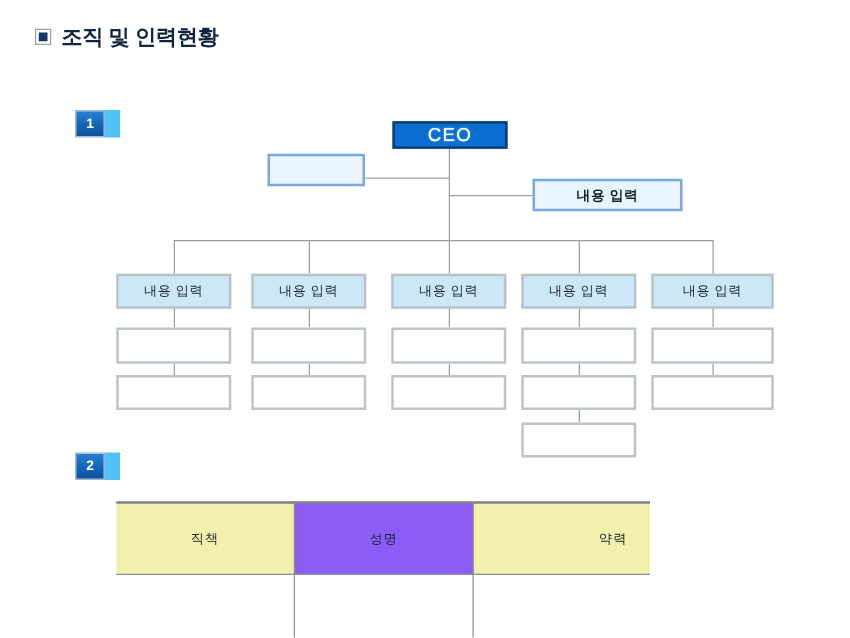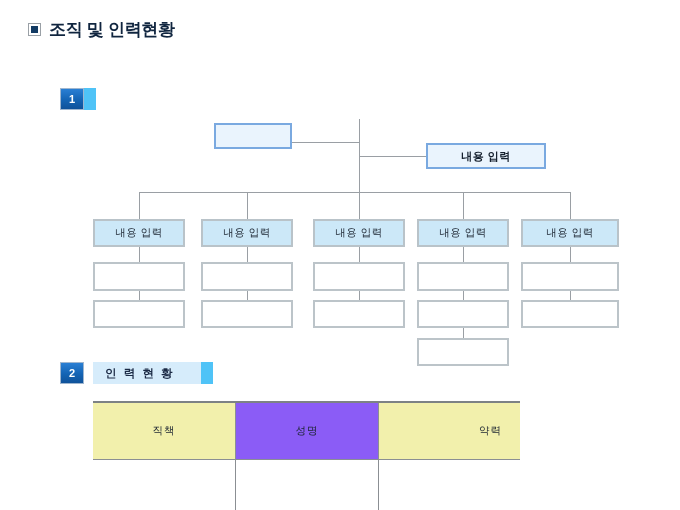--- a/index.html
+++ b/index.html
@@ -138,20 +138,23 @@
         <i></i>
       </span>
     <span class="page-title-text">조직 및 인력현황</span>
   </div>
 
   <div class="sec-head" style="left:60px;top:88px;">
     <div class="sec-num">1</div>
     <div class="sec-tip"></div>
   </div>
 
+  <div class="box box-ceo" style="left:314px;top:97px;width:92px;height:22px;">
+    <span>CEO</span>
+  </div>
 
   <div class="ln ln-v" style="left:359px;top:119px;height:74px;"></div>
 
   <div class="box box-blue-outline" style="left:214px;top:123px;width:78px;height:26px;">
     <span></span>
   </div>
   <div class="ln ln-h" style="left:292px;top:142px;width:67px;"></div>
 
   <div class="box box-blue-outline" style="left:426px;top:143px;width:120px;height:26px;">
     <span>내용 입력</span>
@@ -225,23 +228,20 @@
   <div class="box box-empty" style="left:521px;top:262px;width:98px;height:29px;">
     <span></span>
   </div>
   <div class="ln ln-v" style="left:570px;top:291px;height:9px;"></div>
   <div class="box box-empty" style="left:521px;top:300px;width:98px;height:28px;">
     <span></span>
   </div>
 
   <div class="sec-head" style="left:60px;top:362px;">
     <div class="sec-num">2</div>
-    <div class="sec-bar">
-      <span>인 력 현 황</span>
-    </div>
     <div class="sec-tip"></div>
   </div>
 
   <table class="staff-table" style="left:93px;top:401px;width:317px;">
     <thead>
       <tr>
         <td class="c-yellow" style="width:106px;">직책</td>
         <td class="c-blue" style="width:106px;">성명</td>
         <td class="c-yellow" style="width:105px;">약력</td>
       </tr>

